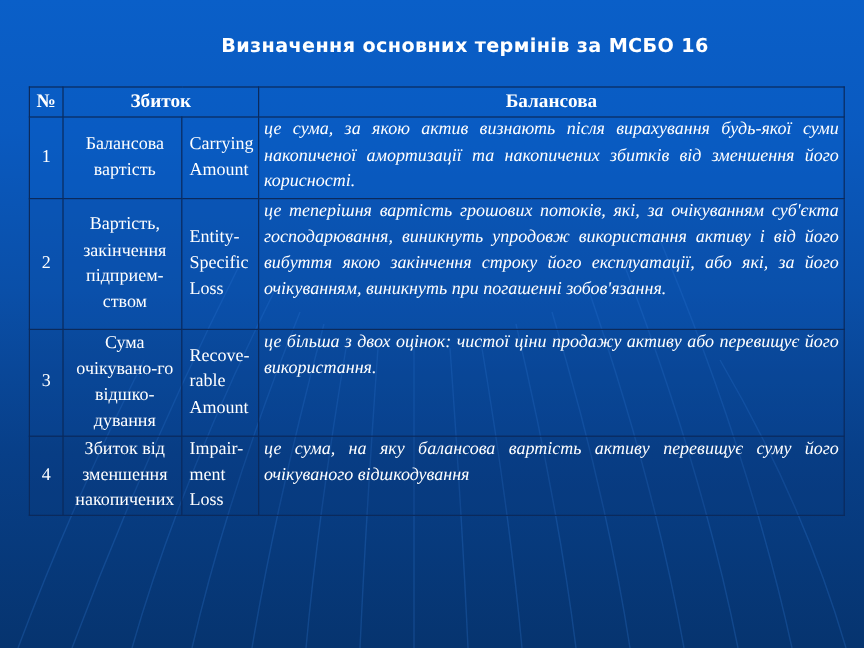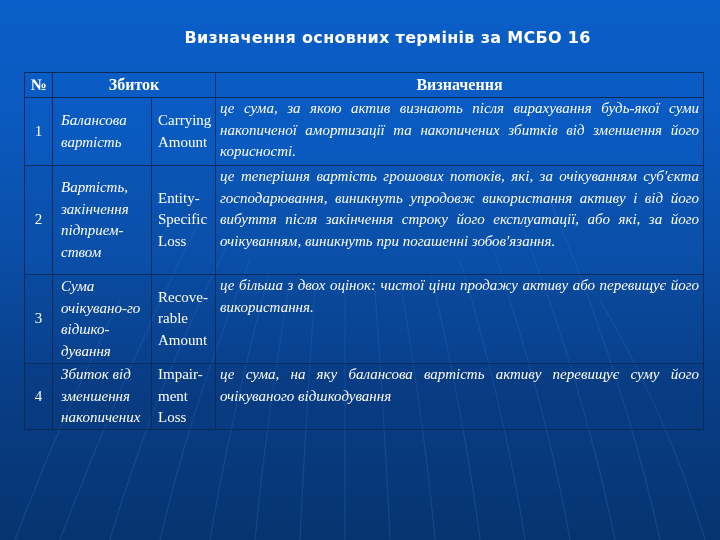--- a/index.html
+++ b/index.html
@@ -55,21 +55,21 @@
       font-weight: bold;
       font-size: 16px;
       text-align: center;
       background: rgba(10, 95, 200, 0.35);
     }
     .row-1 td { background: rgba(10, 95, 200, 0.35); height: 67px; }
     .row-2 td { background: rgba(10, 85, 180, 0.25); height: 108px; }
     .row-3 td { background: rgba(8, 70, 150, 0.20); height: 88px; }
     .row-4 td { background: rgba(8, 55, 120, 0.20); height: 64px; }
     .num { text-align: center; }
-    .ua { text-align: left; padding-left: 8px !important; font-style: italic; }
+    .ua { text-align: center; padding-left: 8px !important; }
     .en { text-align: left; padding-left: 6px !important; }
     .def {
       text-align: justify;
       vertical-align: top !important;
       padding-top: 0 !important;
       font-style: italic;
     }
     .col-num { width: 28px; }
     .col-ua { width: 99px; }
     .col-en { width: 64px; }
@@ -105,35 +105,35 @@
   <colgroup>
     <col class="col-num">
     <col class="col-ua">
     <col class="col-en">
     <col class="col-def">
   </colgroup>
   <thead>
     <tr>
       <th>№</th>
       <th colspan="2">Збиток</th>
-      <th>Визначення</th>
+      <th>Балансова</th>
     </tr>
   </thead>
   <tbody>
     <tr class="row-1">
       <td class="num">1</td>
       <td class="ua">Балансова вартість</td>
       <td class="en">Carrying Amount</td>
       <td class="def">це сума, за якою актив визнають після вирахування будь-якої суми накопиченої амортизації та накопичених збитків від зменшення його корисності.</td>
     </tr>
     <tr class="row-2">
       <td class="num">2</td>
       <td class="ua">Вартість, закінчення підприем-ством</td>
       <td class="en">Entity-Specific Loss</td>
-      <td class="def">це теперішня вартість грошових потоків, які, за очікуванням суб'єкта господарювання, виникнуть упродовж використання активу і від його вибуття після закінчення строку його експлуатації, або які, за його очікуванням, виникнуть при погашенні зобов'язання.</td>
+      <td class="def">це теперішня вартість грошових потоків, які, за очікуванням суб'єкта господарювання, виникнуть упродовж використання активу і від його вибуття якою закінчення строку його експлуатації, або які, за його очікуванням, виникнуть при погашенні зобов'язання.</td>
     </tr>
     <tr class="row-3">
       <td class="num">3</td>
       <td class="ua">Сума очікувано-го відшко-дування</td>
       <td class="en">Recove-rable Amount</td>
       <td class="def">це більша з двох оцінок: чистої ціни продажу активу або перевищує його використання.</td>
     </tr>
     <tr class="row-4">
       <td class="num">4</td>
       <td class="ua">Збиток від зменшення накопичених</td>

